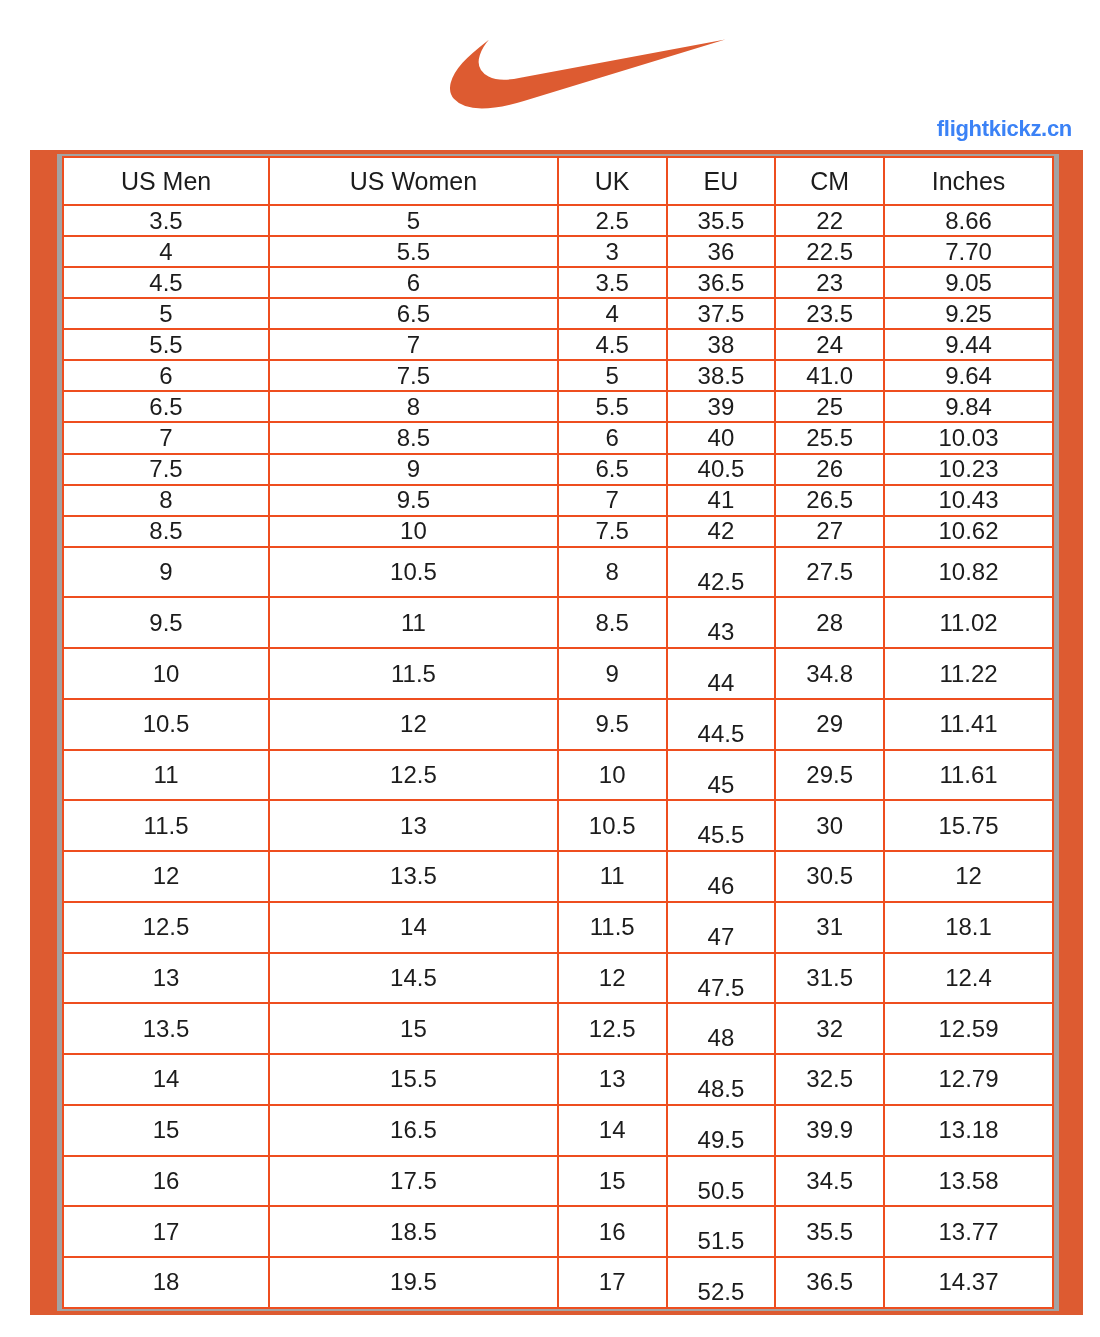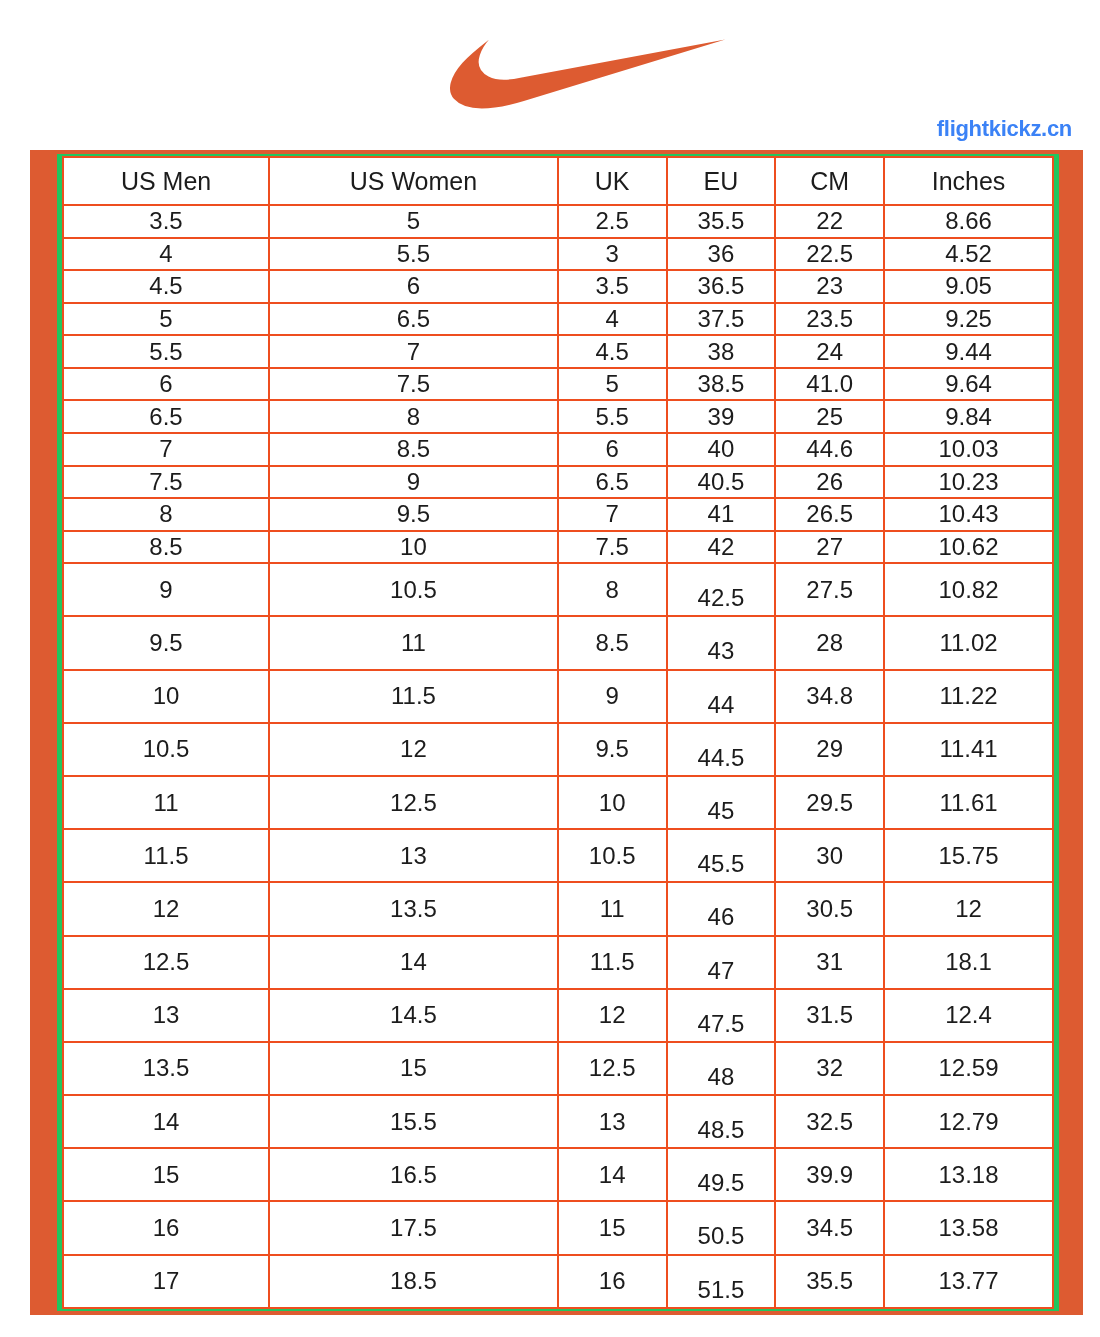--- a/index.html
+++ b/index.html
@@ -29,21 +29,21 @@
     font-weight: 600;
     color: #3b82f6;
     letter-spacing: -0.3px;
   }
   .table-frame {
     position: absolute;
     left: 30px; top: 150px;
     width: 1053px; height: 1165px;
     box-sizing: border-box;
     border: 4px solid var(--accent);
-    background: #22c55e;
+    background: #a3a3a3;
     display: flex;
     align-items: stretch;
   }
   .strip { background: var(--accent); flex: 0 0 auto; }
   .strip.left  { width: 23px; }
   .strip.right { width: 20px; }
   table.size-table {
     flex: 1 1 auto;
     margin: 2px 5px;
     height: calc(100% - 4px);
@@ -108,21 +108,21 @@
             <td>35.5</td>
             <td>22</td>
             <td>8.66</td>
           </tr>
           <tr>
             <td>4</td>
             <td>5.5</td>
             <td>3</td>
             <td>36</td>
             <td>22.5</td>
-            <td>4.52</td>
+            <td>7.70</td>
           </tr>
           <tr>
             <td>4.5</td>
             <td>6</td>
             <td>3.5</td>
             <td>36.5</td>
             <td>23</td>
             <td>9.05</td>
           </tr>
           <tr>
@@ -155,21 +155,21 @@
             <td>5.5</td>
             <td>39</td>
             <td>25</td>
             <td>9.84</td>
           </tr>
           <tr>
             <td>7</td>
             <td>8.5</td>
             <td>6</td>
             <td>40</td>
-            <td>44.6</td>
+            <td>25.5</td>
             <td>10.03</td>
           </tr>
           <tr>
             <td>7.5</td>
             <td>9</td>
             <td>6.5</td>
             <td>40.5</td>
             <td>26</td>
             <td>10.23</td>
           </tr>
@@ -294,18 +294,26 @@
             <td>13.58</td>
           </tr>
           <tr>
             <td>17</td>
             <td>18.5</td>
             <td>16</td>
             <td class="eu-raised">51.5</td>
             <td>35.5</td>
             <td>13.77</td>
           </tr>
+          <tr>
+            <td>18</td>
+            <td>19.5</td>
+            <td>17</td>
+            <td class="eu-raised">52.5</td>
+            <td>36.5</td>
+            <td>14.37</td>
+          </tr>
         </tbody>
     </table>
     <div class="strip right"></div>
   </div>
 
 </div>
 
 </body></html>

